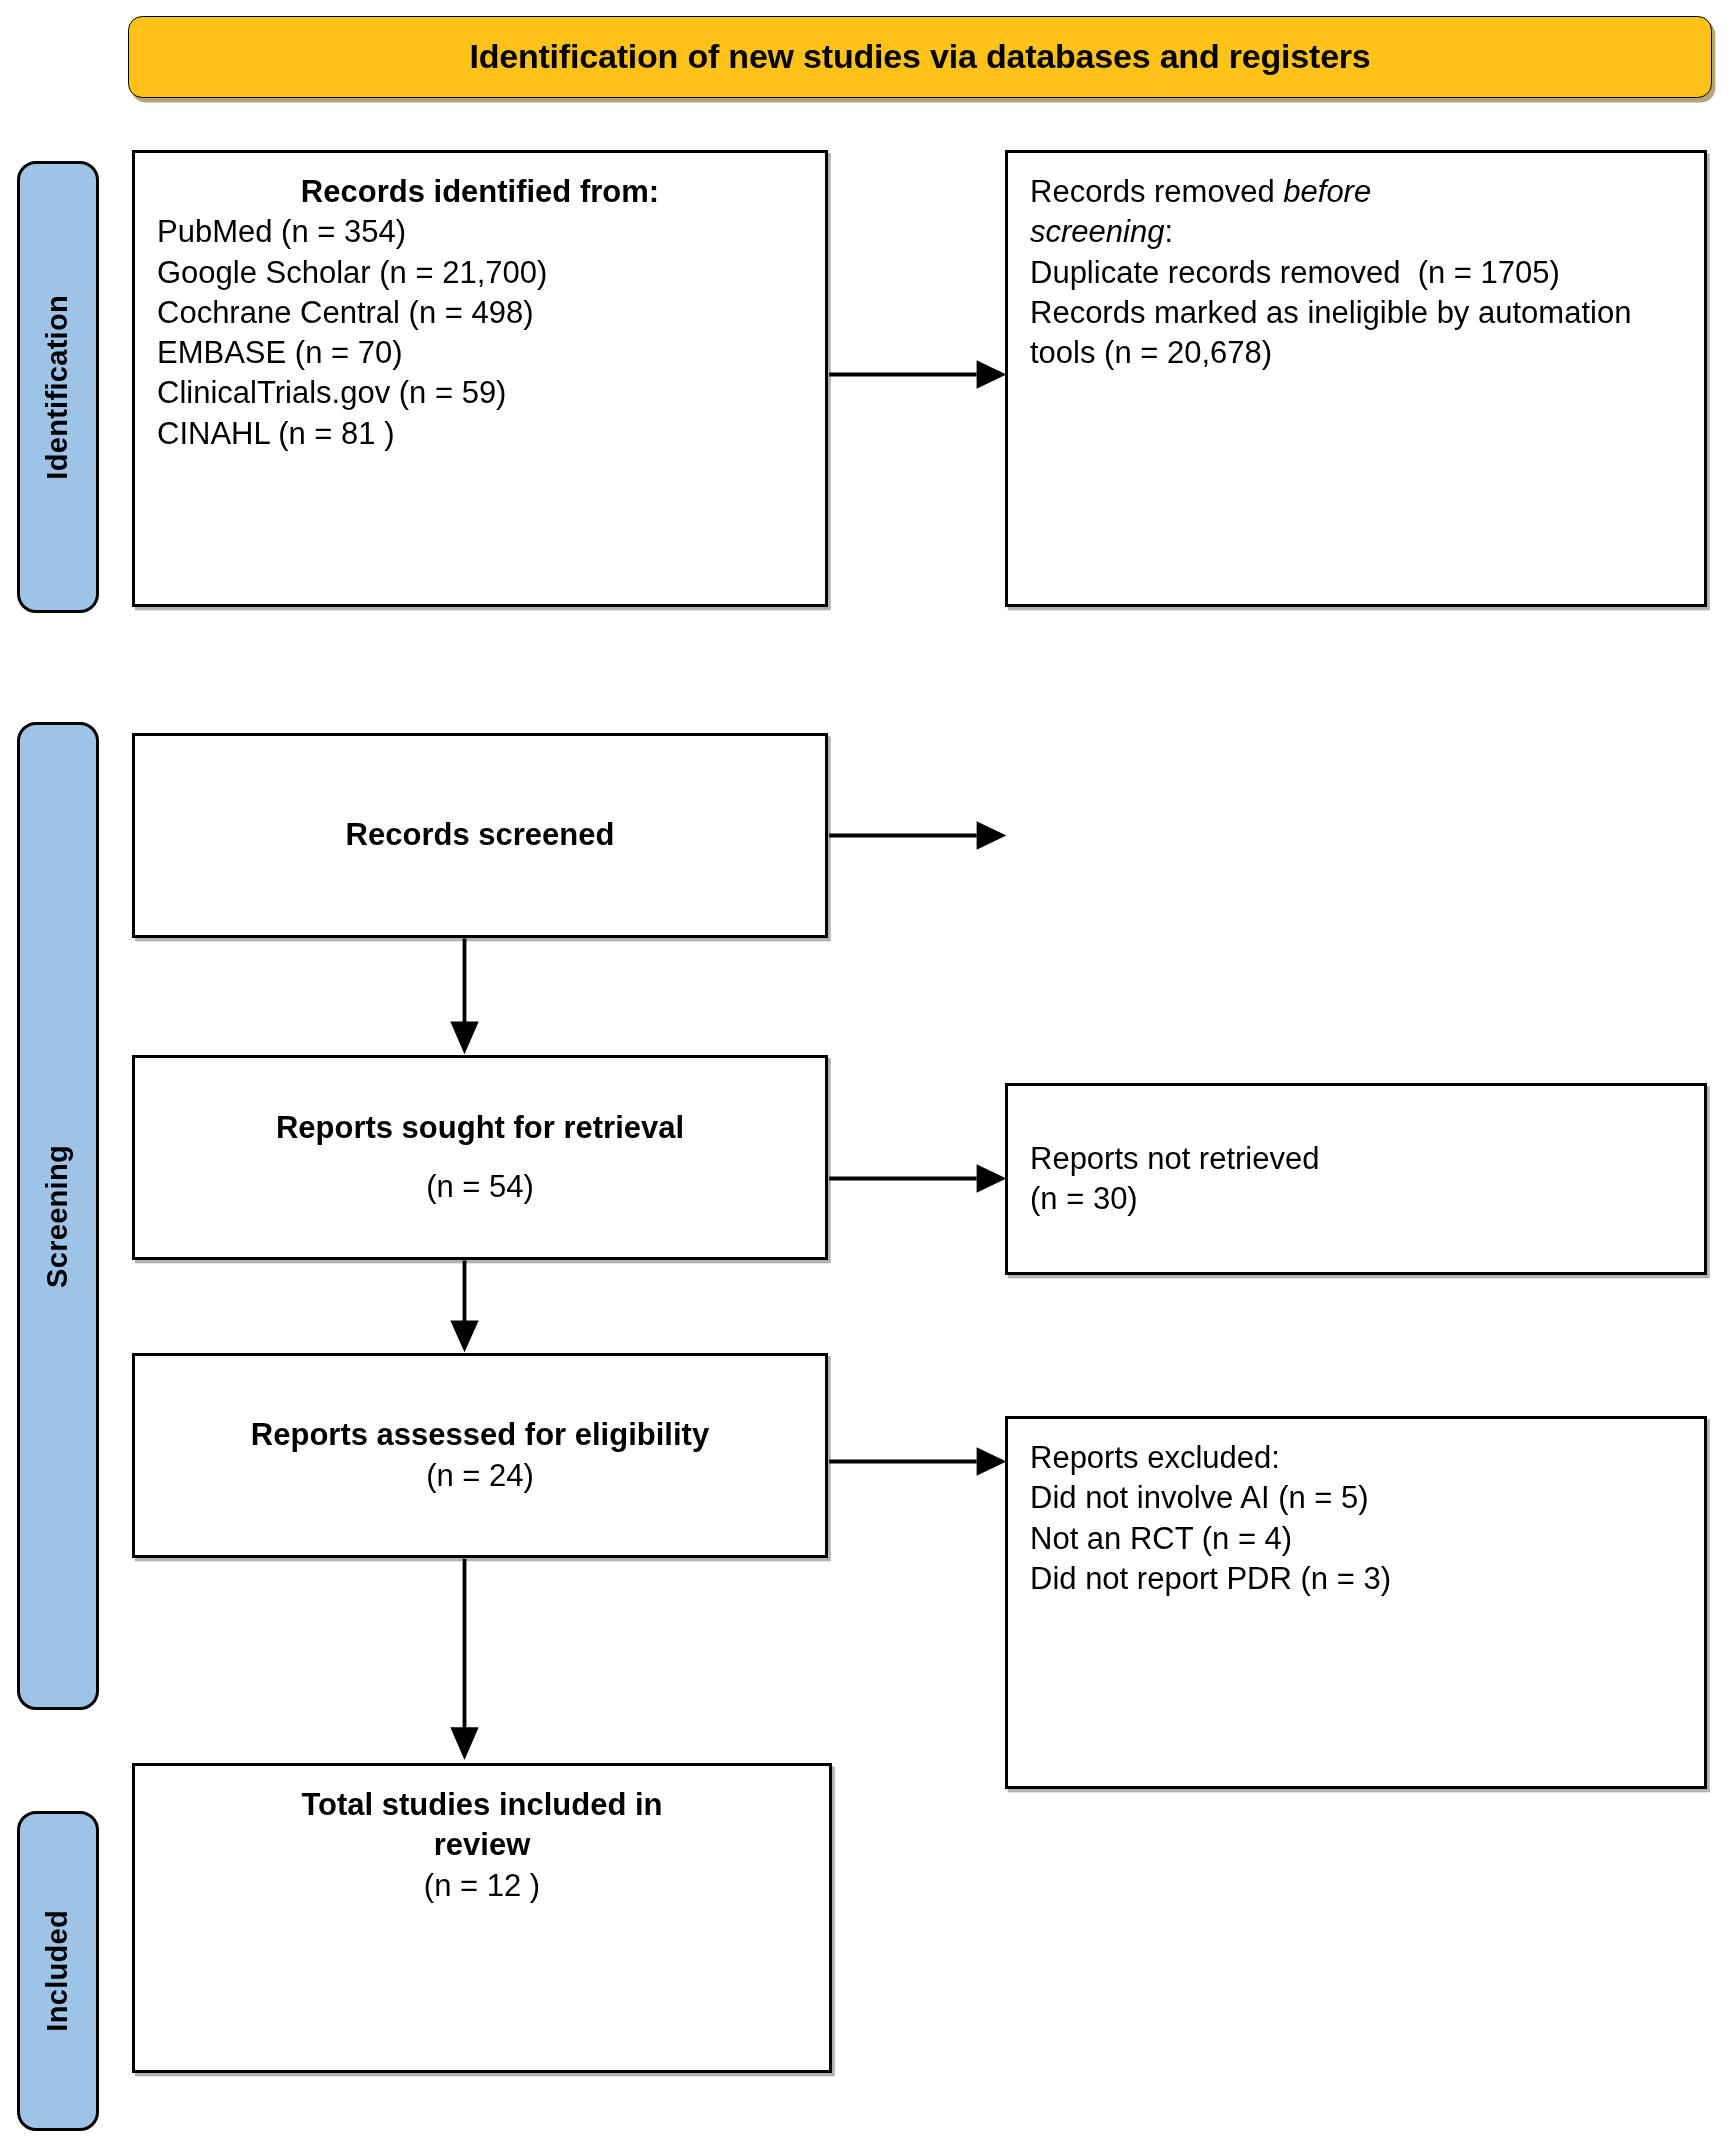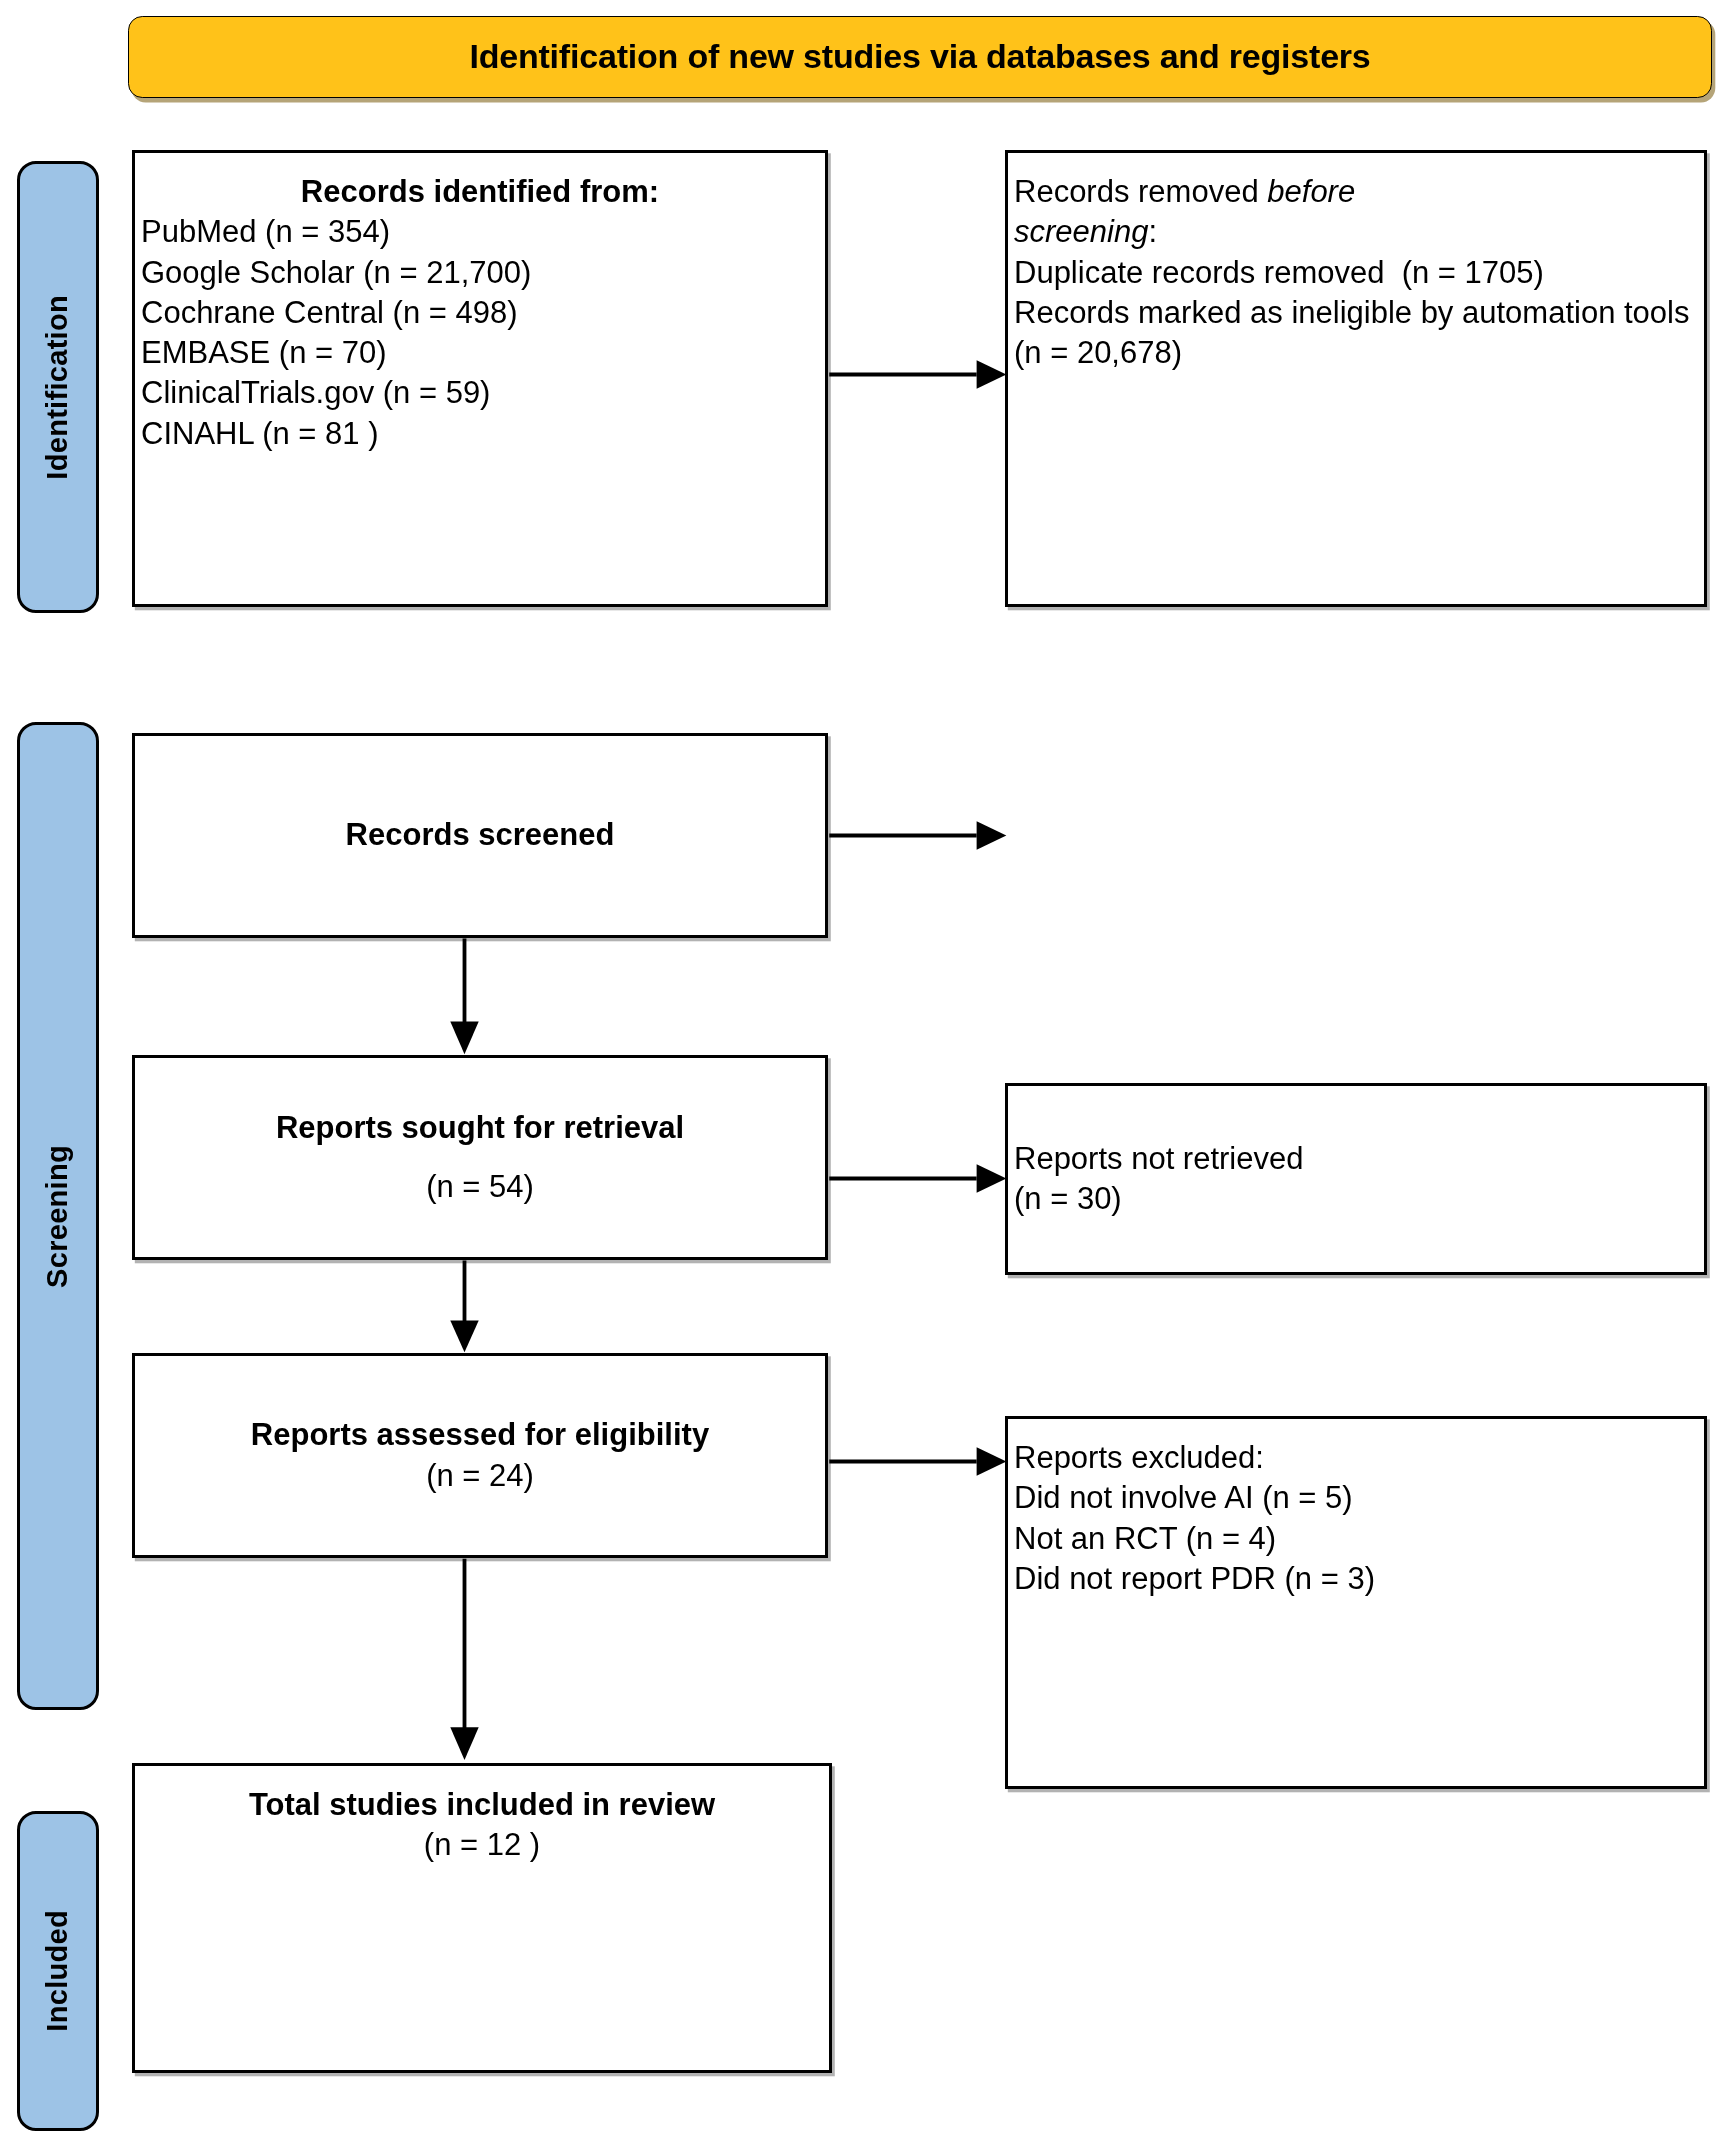--- a/index.html
+++ b/index.html
@@ -67,21 +67,21 @@
   #tab-screening     { left: 16.6px;  top: 722px; width: 82px; height: 988px; }
   #tab-included      { left: 16.6px;  top: 1811px; width: 82px; height: 320px; }
 
   
   .flow-box {
     position: absolute;
     background: #ffffff;
     border: 3.3px solid #000000;
     box-sizing: border-box;
     box-shadow: 2.8px 3.3px 0 rgba(0, 0, 0, 0.30);
-    padding: 19px 6px;
+    padding: 19px 22px;
   }
   .flow-box .line {
     font-size: 31px;
     line-height: 1.30;
     white-space: pre-wrap;
   }
   .flow-box .line.bold   { font-weight: bold; }
   .centered .line { text-align: center; }
   .lefted   .line { text-align: left; }
   .vcenter {

